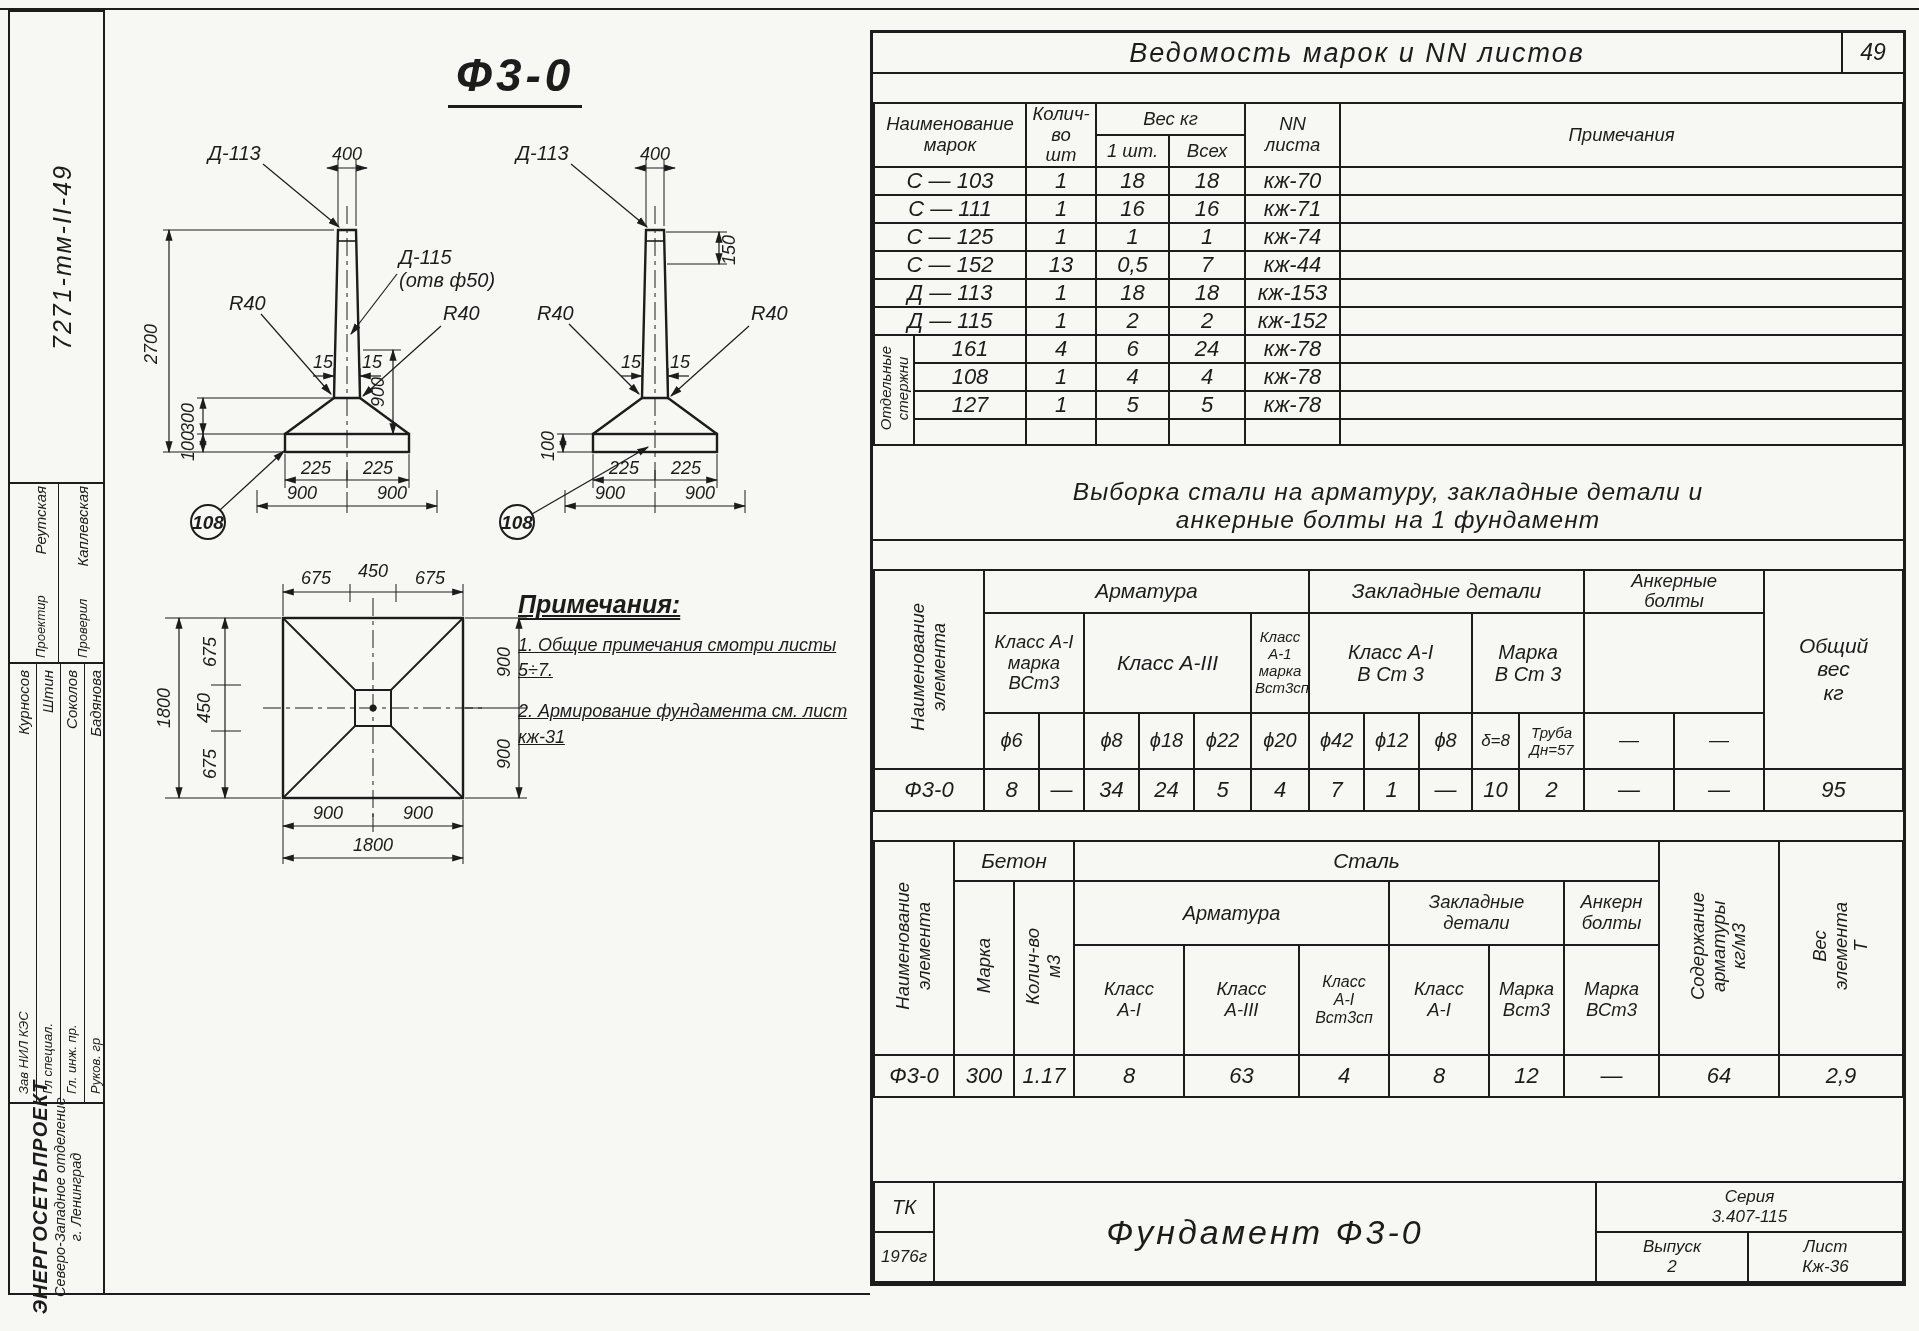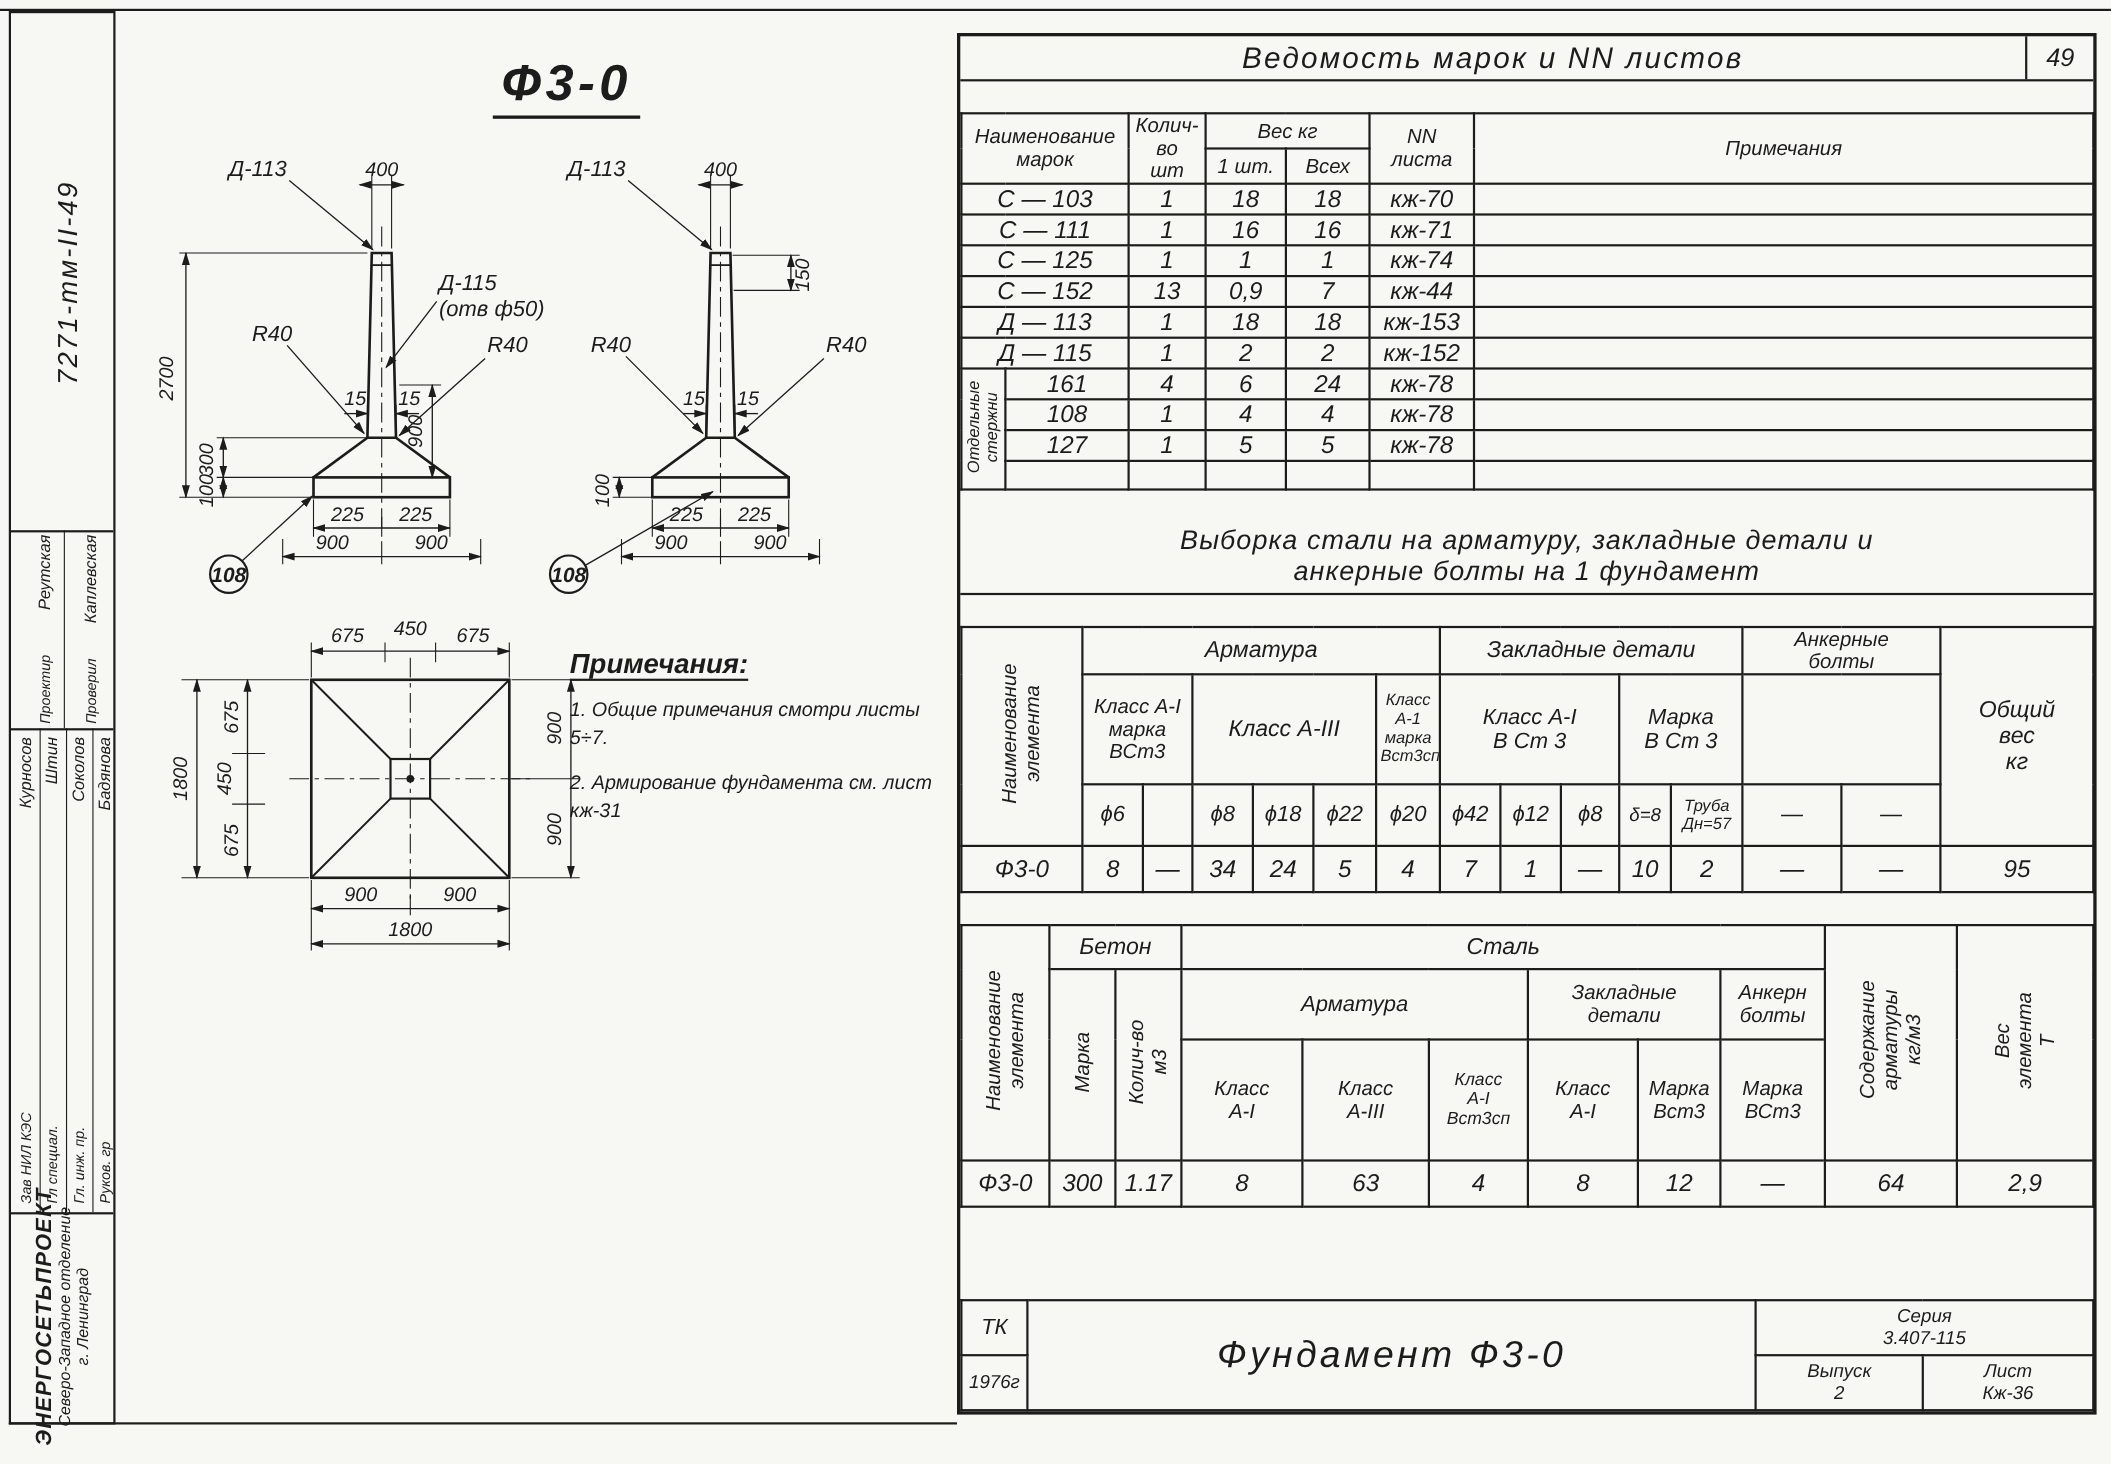--- a/index.html
+++ b/index.html
@@ -17,21 +17,21 @@
   .rot{position:absolute;transform:rotate(-90deg);transform-origin:center;display:flex;align-items:center;}
   .rot-between{justify-content:space-between;}
   .sb-code{font-size:25px;letter-spacing:2px;white-space:nowrap;}
   .sb-role{font-size:13px;white-space:nowrap;}
   .sb-name{font-size:15px;white-space:nowrap;}
   .sb-org{text-align:center;}
   .sb-org .l1{font-weight:bold;font-size:20px;letter-spacing:1px;white-space:nowrap;}
   .sb-org .l2,.sb-org .l3{font-size:14.5px;white-space:nowrap;}
   
   #dwg-title{left:448px;top:48px;font-size:46px;font-weight:bold;letter-spacing:4px;border-bottom:3px solid #1c1c1c;padding:0 8px 3px;}
-  #notes{left:518px;top:590px;width:335px;}
+  #notes{left:518px;top:590px;width:335px;text-decoration:underline;}
   #notes h3{font-size:25px;margin:0 0 14px;text-decoration:underline;text-underline-offset:5px;font-weight:bold;}
   #notes p{font-size:18px;line-height:1.4;margin:0 0 16px;}
   svg text{font-family:"Liberation Sans",sans-serif;font-style:italic;fill:#1c1c1c;}
   text.dt{font-size:18px;text-anchor:middle;}
   text.dl{font-size:20px;text-anchor:start;}
   text.cc{font-size:19px;text-anchor:middle;font-weight:bold;}
   
   #rightpane{left:870px;top:30px;width:1036px;height:1256px;border:3px solid #1c1c1c;box-sizing:border-box;display:flex;flex-direction:column;background:#f7f7f3;gap:28px;}
   .t-titlebar{display:flex;border-bottom:2.5px solid #1c1c1c;flex:0 0 auto;}
   .t-titlebar .tt{flex:1;text-align:center;font-size:27px;letter-spacing:2px;padding:5px 0 3px;}
@@ -342,21 +342,21 @@
       <td class="num" colspan="2">С — 125</td>
       <td class="num">1</td>
       <td class="num">1</td>
       <td class="num">1</td>
       <td class="num">кж-74</td>
       <td></td>
     </tr>
     <tr style="height:26px">
       <td class="num" colspan="2">С — 152</td>
       <td class="num">13</td>
-      <td class="num">0,9</td>
+      <td class="num">0,5</td>
       <td class="num">7</td>
       <td class="num">кж-44</td>
       <td></td>
     </tr>
     <tr style="height:26px">
       <td class="num" colspan="2">Д — 113</td>
       <td class="num">1</td>
       <td class="num">18</td>
       <td class="num">18</td>
       <td class="num">кж-153</td>

